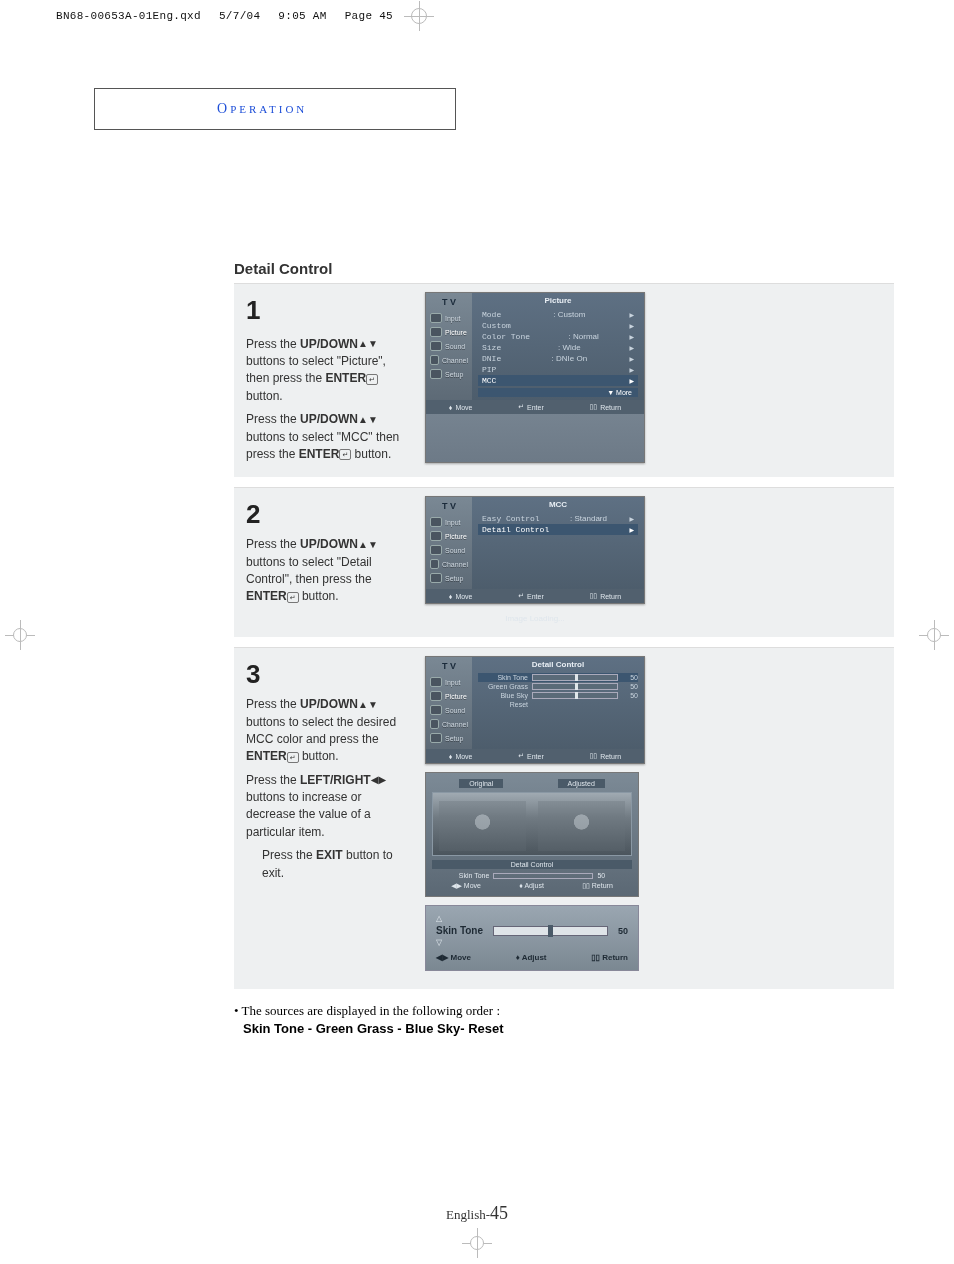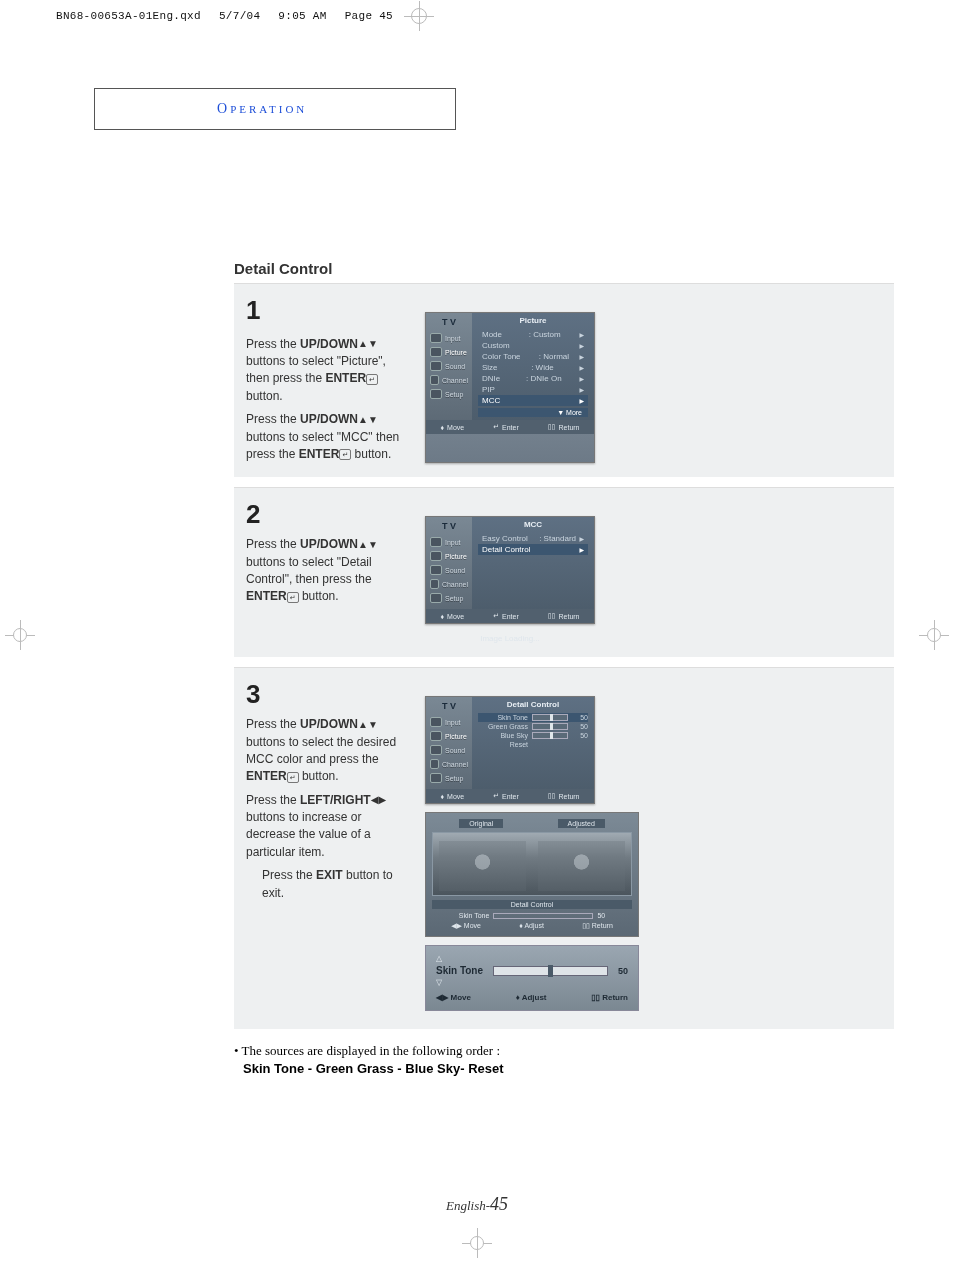--- a/index.html
+++ b/index.html
@@ -85,38 +85,37 @@
     gap:14px;
   }
   .step-text{ flex:0 0 165px; font-size:12px; color:#333; line-height:1.45;}
   .step-num{ font-family: Arial, sans-serif; font-size:26px; font-weight:bold; color:#222; margin-bottom:2px;}
   .step-text b{ font-weight:bold;}
   .arrows{ display:inline-block; font-size:10px; vertical-align:middle;}
   .enter-icon{ display:inline-block; border:1px solid #777; border-radius:2px; font-size:7px; padding:0 2px; line-height:9px; vertical-align:middle;}
 
   
   .osd {
-    width: 170px;
+    width: 220px;
     background: linear-gradient(#8b99a6,#6d7a87);
     border:1px solid #777;
     font-size:8px; color:#fff;
     position:relative;
     box-shadow: 0 1px 2px rgba(0,0,0,.3);
-    margin-top: 20px;
   }
   .osd-top{ display:flex;}
   .osd-left{ width:46px; background:linear-gradient(#7a8894,#5d6a76); padding:4px 2px;}
   .osd-left .tvlbl{ text-align:center; font-weight:bold; color:#1a2a3a; font-size:9px; margin-bottom:4px;}
   .osd-left .cat{ display:flex; align-items:center; gap:3px; padding:2px 2px; color:#cfd8e0; text-shadow:0 1px 0 rgba(0,0,0,.4); font-size:7px;}
   .osd-left .cat .ico{ width:12px;height:10px;background:#4a5560;border-radius:2px; border:1px solid #9aa;}
   .osd-left .cat.sel{ color:#fff;}
   .osd-right{ flex:1; padding:3px 6px; background:linear-gradient(#5e7083,#4d5d6c);}
   .osd-right .title{ text-align:center; font-weight:bold; font-size:8px; color:#e8eef4; margin-bottom:4px;}
   .osd-right .row{ display:flex; justify-content:space-between; padding:1px 4px; align-items:center;}
-  .osd-right .row .k{ color:#c9d4de;}
+  .osd-right .row .k{ color:#c9d4de;font-family:Liberation Mono, monospace;}
   .osd-right .row .v{ color:#c9d4de; flex:1; text-align:center; padding-left:8px;}
   .osd-right .row .tri{ color:#c9d4de; font-size:6px;}
   .osd-right .row.hl{ background:#3c5670; color:#fff;}
   .osd-right .row.hl .k,.osd-right .row.hl .v,.osd-right .row.hl .tri{color:#fff;}
   .osd-right .more{ background:#3c5670; color:#fff; text-align:right; padding:1px 6px; font-size:7px; margin-top:2px;}
   .osd-foot{ background:#51606e; text-align:center; padding:3px 0; font-size:7px; color:#dfe6ec; display:flex; justify-content:space-around;}
   .osd-foot span{ display:inline-flex; align-items:center; gap:3px;}
 
   .slider-row{ display:flex; align-items:center; gap:4px; padding:1px 0;}
   .slider-row .lbl{ width:50px; text-align:right; color:#c9d4de; font-size:7px;}
@@ -482,17 +481,17 @@
       </div>
     </div>
   </div>
 
   <div class="footnote">
     <span>• The sources are displayed in the following order :</span>
     <span class="order">Skin Tone - Green Grass - Blue Sky- Reset</span>
   </div>
 </div>
 
-<div class="pagenum" style="bottom:49px;font-style:italic;">
+<div class="pagenum" style="bottom:40px;">
   <span>English-</span><span class="big">45</span>
 </div>
 
 </div>
 
 </body></html>

